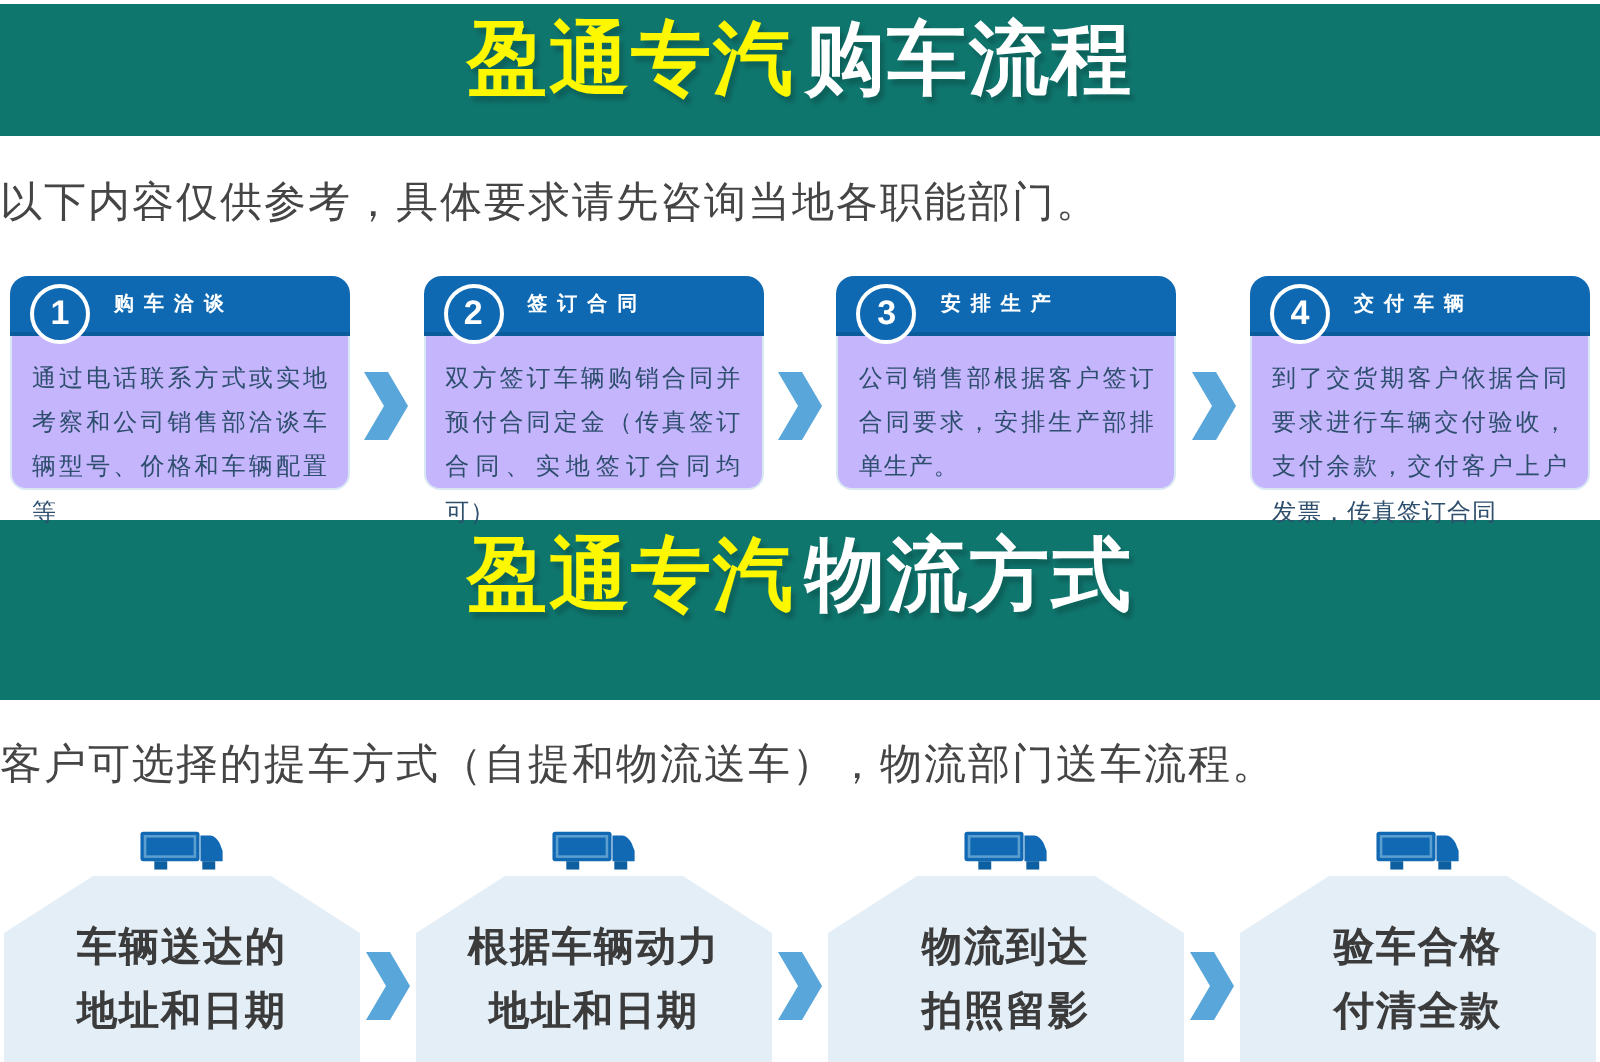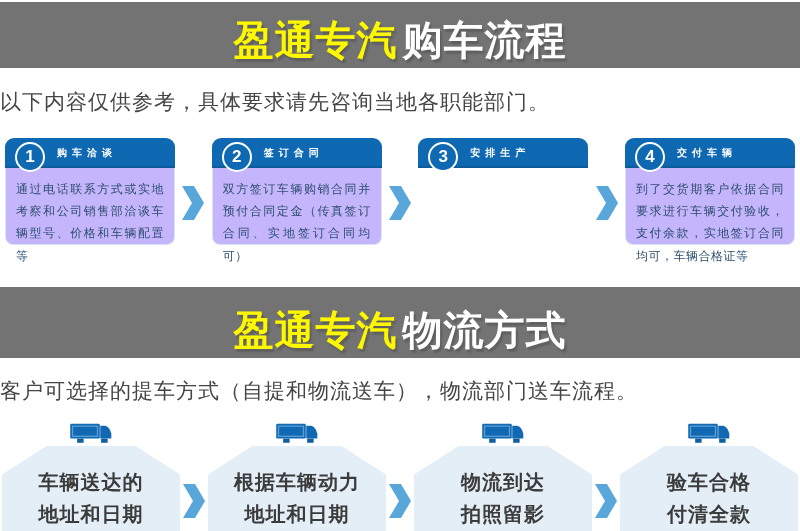--- a/index.html
+++ b/index.html
@@ -6,24 +6,24 @@
   body {
     width:800px; height:531px;
     background:#ffffff;
     overflow:hidden;
     font-family:"Liberation Sans","DejaVu Sans",sans-serif;
   }
 
   
   .banner {
     height:66px; margin-top:2px;
-    background:#737373;
-    display:flex; align-items:flex-end; justify-content:center;
-  }
-  .banner2 { margin-top:42px; height:71px; }
+    background:#0f766e;
+    display:flex; align-items:flex-start; justify-content:center;
+  }
+  .banner2 { margin-top:15px; height:90px; }
   .banner-title {
     font-size:40px; font-weight:800; letter-spacing:1px;
     text-shadow:2px 3px 2px rgba(0,0,0,0.18);
     white-space:nowrap;
   }
   .brand { color:#fdf800; margin-right:5px; }
   .title-rest { color:#ffffff; }
 
   
   .subtitle {
@@ -130,34 +130,35 @@
     <svg width="22" height="34" viewBox="0 0 22 34">
         <path d="M0 0 L12 0 L22 17 L12 34 L0 34 L10 17 Z" fill="#58a6da"></path>
       </svg>
   </div>
 
   <div class="step-card">
     <div class="step-header">
       <span class="step-num">3</span>
       <div class="step-title">安排生产</div>
     </div>
+    <div class="step-body">公司销售部根据客户签订合同要求，安排生产部排单生产。</div>
   </div>
 
   <div class="chevron">
     <svg width="22" height="34" viewBox="0 0 22 34">
         <path d="M0 0 L12 0 L22 17 L12 34 L0 34 L10 17 Z" fill="#58a6da"></path>
       </svg>
   </div>
 
   <div class="step-card">
     <div class="step-header">
       <span class="step-num">4</span>
       <div class="step-title">交付车辆</div>
     </div>
-    <div class="step-body">到了交货期客户依据合同要求进行车辆交付验收，支付余款，实地签订合同均可，车辆合格证等</div>
+    <div class="step-body">到了交货期客户依据合同要求进行车辆交付验收，支付余款，交付客户上户发票，传真签订合同</div>
   </div>
 
 </div>
 
 <div class="banner banner2">
   <div class="banner-title">
     <span class="brand">盈通专汽</span><span class="title-rest">物流方式</span>
   </div>
 </div>
 

